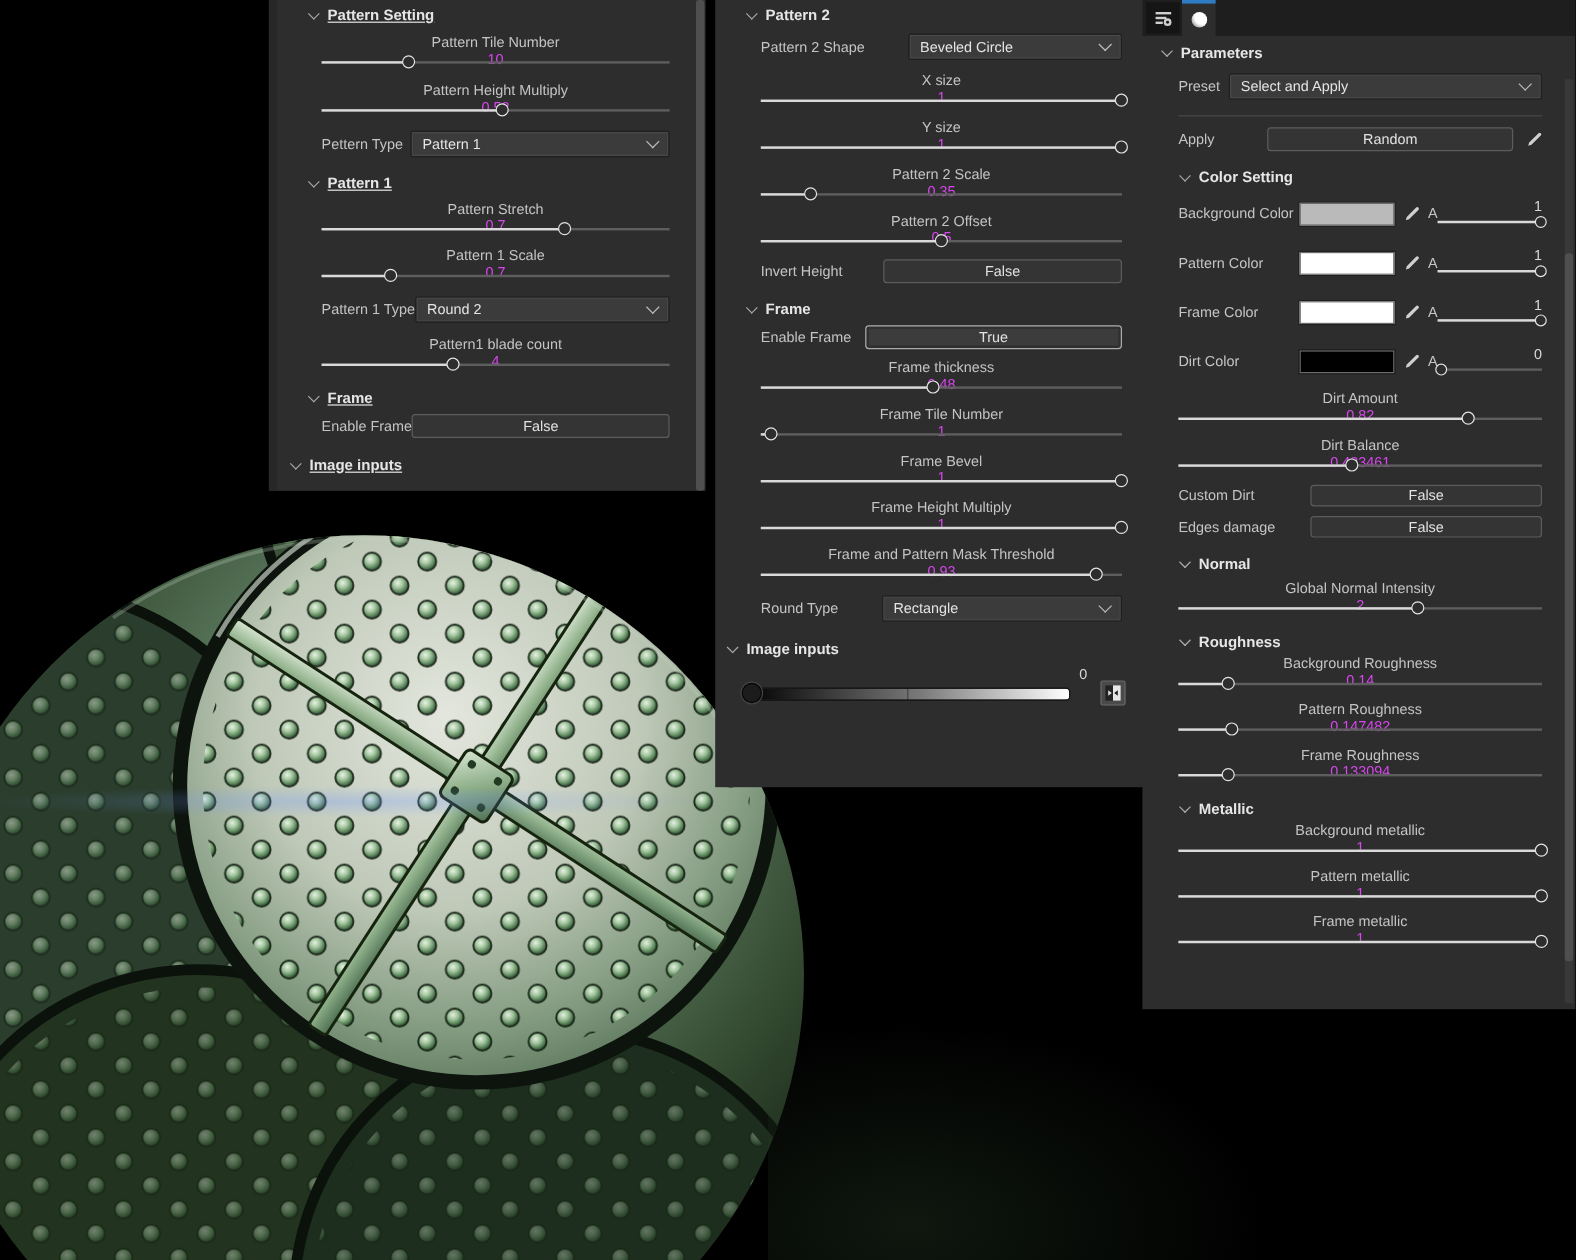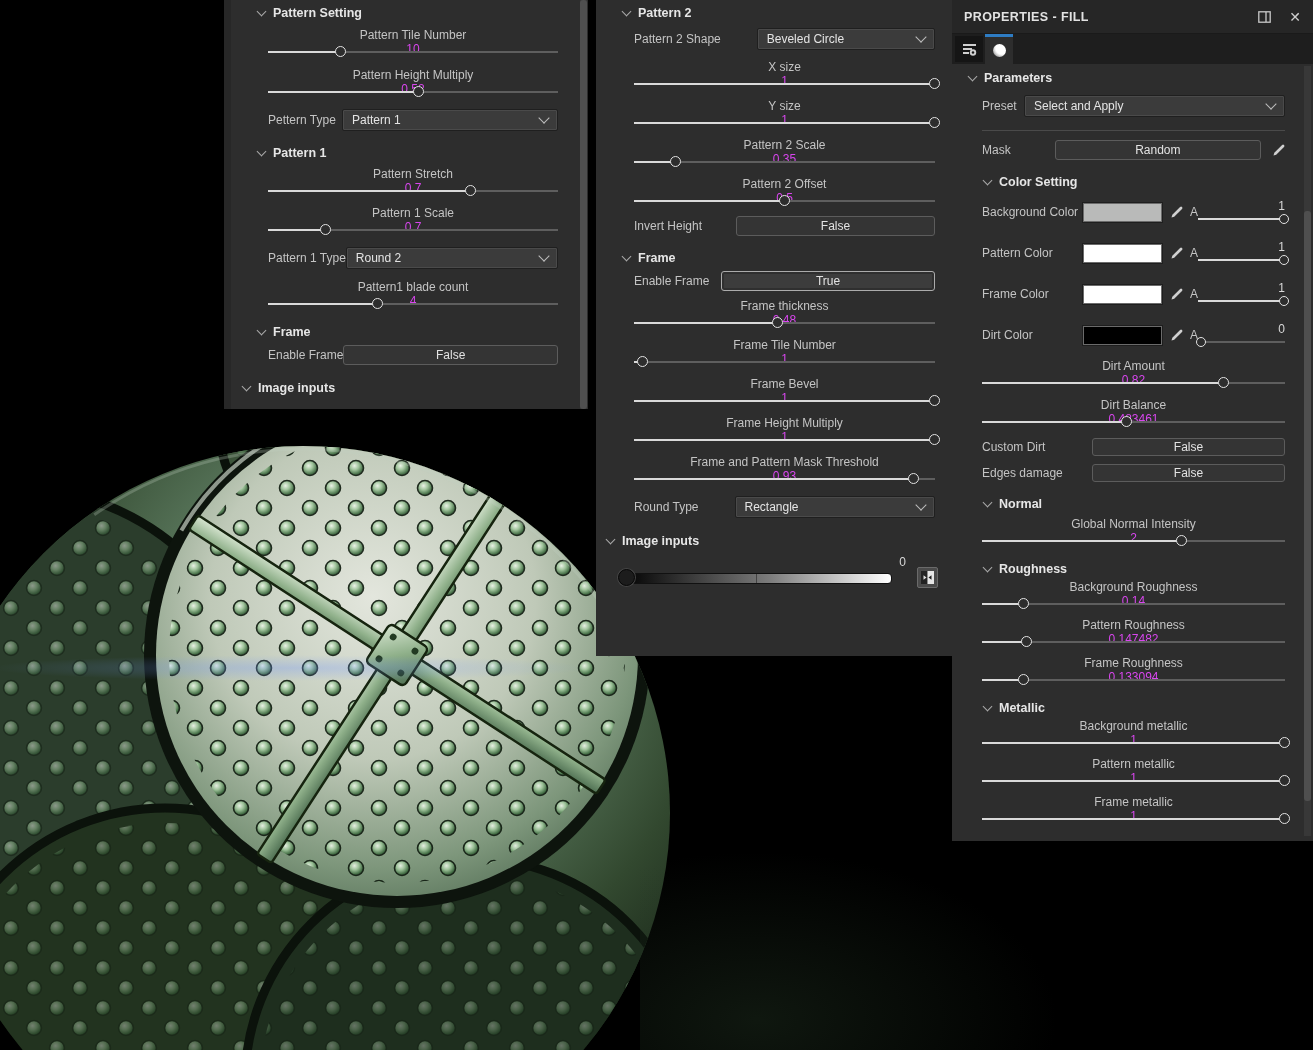--- a/index.html
+++ b/index.html
@@ -31,21 +31,21 @@
       border-radius:2px;height:22px;padding:0 9px;color:#e4e4e4;box-sizing:border-box;}
   .ddchev{width:7px;height:7px;border-right:1.6px solid #bdbdbd;border-bottom:1.6px solid #bdbdbd;
       transform:rotate(45deg);margin-top:-4px;}
   .btnrow{display:flex;align-items:center;}
   .tbtn{background:#343434;border:1px solid #5c5c5c;border-radius:3px;height:20px;
       display:flex;align-items:center;justify-content:center;color:#e2e2e2;
       box-sizing:border-box;margin-left:auto;}
   .tbtn.on{border:1px solid #ababab;background:#3c3c3c;box-shadow:inset 0 0 0 2px #2f2f2f;}
   
   #panel1{left:224px;top:0;width:364px;height:409px;padding:5px 30px 0 44px;}
-  #panel1 .sec{margin-left:-10px;}
+  #panel1 .sec{margin-left:-10px;text-decoration:underline;}
   #panel1 .sec.toplevel{margin-left:-25px;}
   #panel1 .dd{width:216px;}
   #panel1 .tbtn{width:216px;}
   
   #panel2{left:596px;top:0;width:364px;height:656px;padding:5px 25px 0 38px;}
   #panel2 .sec{margin-left:-11px;}
   #panel2 .sec.toplevel{margin-left:-27px;}
   #panel2 .dd{width:201px;margin-left:36px;}
   #panel2 .tbtn{width:199px;}
   #panel2 .tbtn.on{width:214px;}
@@ -404,29 +404,20 @@
         <rect x="0" y="0" width="6.5" height="13" fill="#222"></rect>
         <rect x="6.5" y="0" width="6.5" height="13" fill="#e6e6e6"></rect>
         <path d="M5.5 6.5 L2.5 4.2 V8.8 Z" fill="#dcdcdc"></path>
         <path d="M7.5 6.5 L10.5 4.2 V8.8 Z" fill="#1d1d1d"></path>
       </svg>
     </div>
   </div>
 </div>
 
 <div id="panel3" class="panel">
-  <div id="p3head">
-    <span id="p3title">PROPERTIES - FILL</span>
-    <span class="spacer"></span>
-    <svg width="13" height="12" viewBox="0 0 13 12">
-      <rect x="0.8" y="0.8" width="11.4" height="10.4" fill="none" stroke="#c9c9c9" stroke-width="1.3"></rect>
-      <line x1="8" y1="1" x2="8" y2="11" stroke="#c9c9c9" stroke-width="1.3"></line>
-    </svg>
-    <span id="p3close">✕</span>
-  </div>
   <div id="p3tabs">
     <div class="tab t1">
       <svg width="15" height="15" viewBox="0 0 15 15">
         <rect x="1" y="2" width="13" height="2" fill="#cfcfcf"></rect>
         <rect x="1" y="6" width="9" height="2" fill="#cfcfcf"></rect>
         <rect x="1" y="10" width="6" height="2" fill="#cfcfcf"></rect>
         <circle cx="11" cy="10.5" r="3.2" fill="#cfcfcf"></circle>
         <circle cx="11" cy="10.5" r="1.2" fill="#151515"></circle>
       </svg>
     </div>
@@ -441,21 +432,21 @@
     </div>
     <div class="ddrow mt9">
       <span class="plabel" style="margin-left:0">Preset</span>
       <div class="dd">
         <span>Select and Apply</span>
         <span class="ddchev"></span>
       </div>
     </div>
     <div class="sepline"></div>
     <div class="seedrow">
-      <span class="plabel">Mask</span>
+      <span class="plabel">Apply</span>
       <div class="seedbtn">
         <span>Random</span>
       </div>
       <span class="editic">
         <svg width="12" height="12" viewBox="0 0 12 12">
           <path d="M0.5 11.5 L3.2 10.7 L11 2.9 A1.3 1.3 0 0 0 9.1 1 L1.3 8.8 Z" fill="#d0d0d0"></path>
         </svg>
       </span>
     </div>
     <div class="sec mt14">

